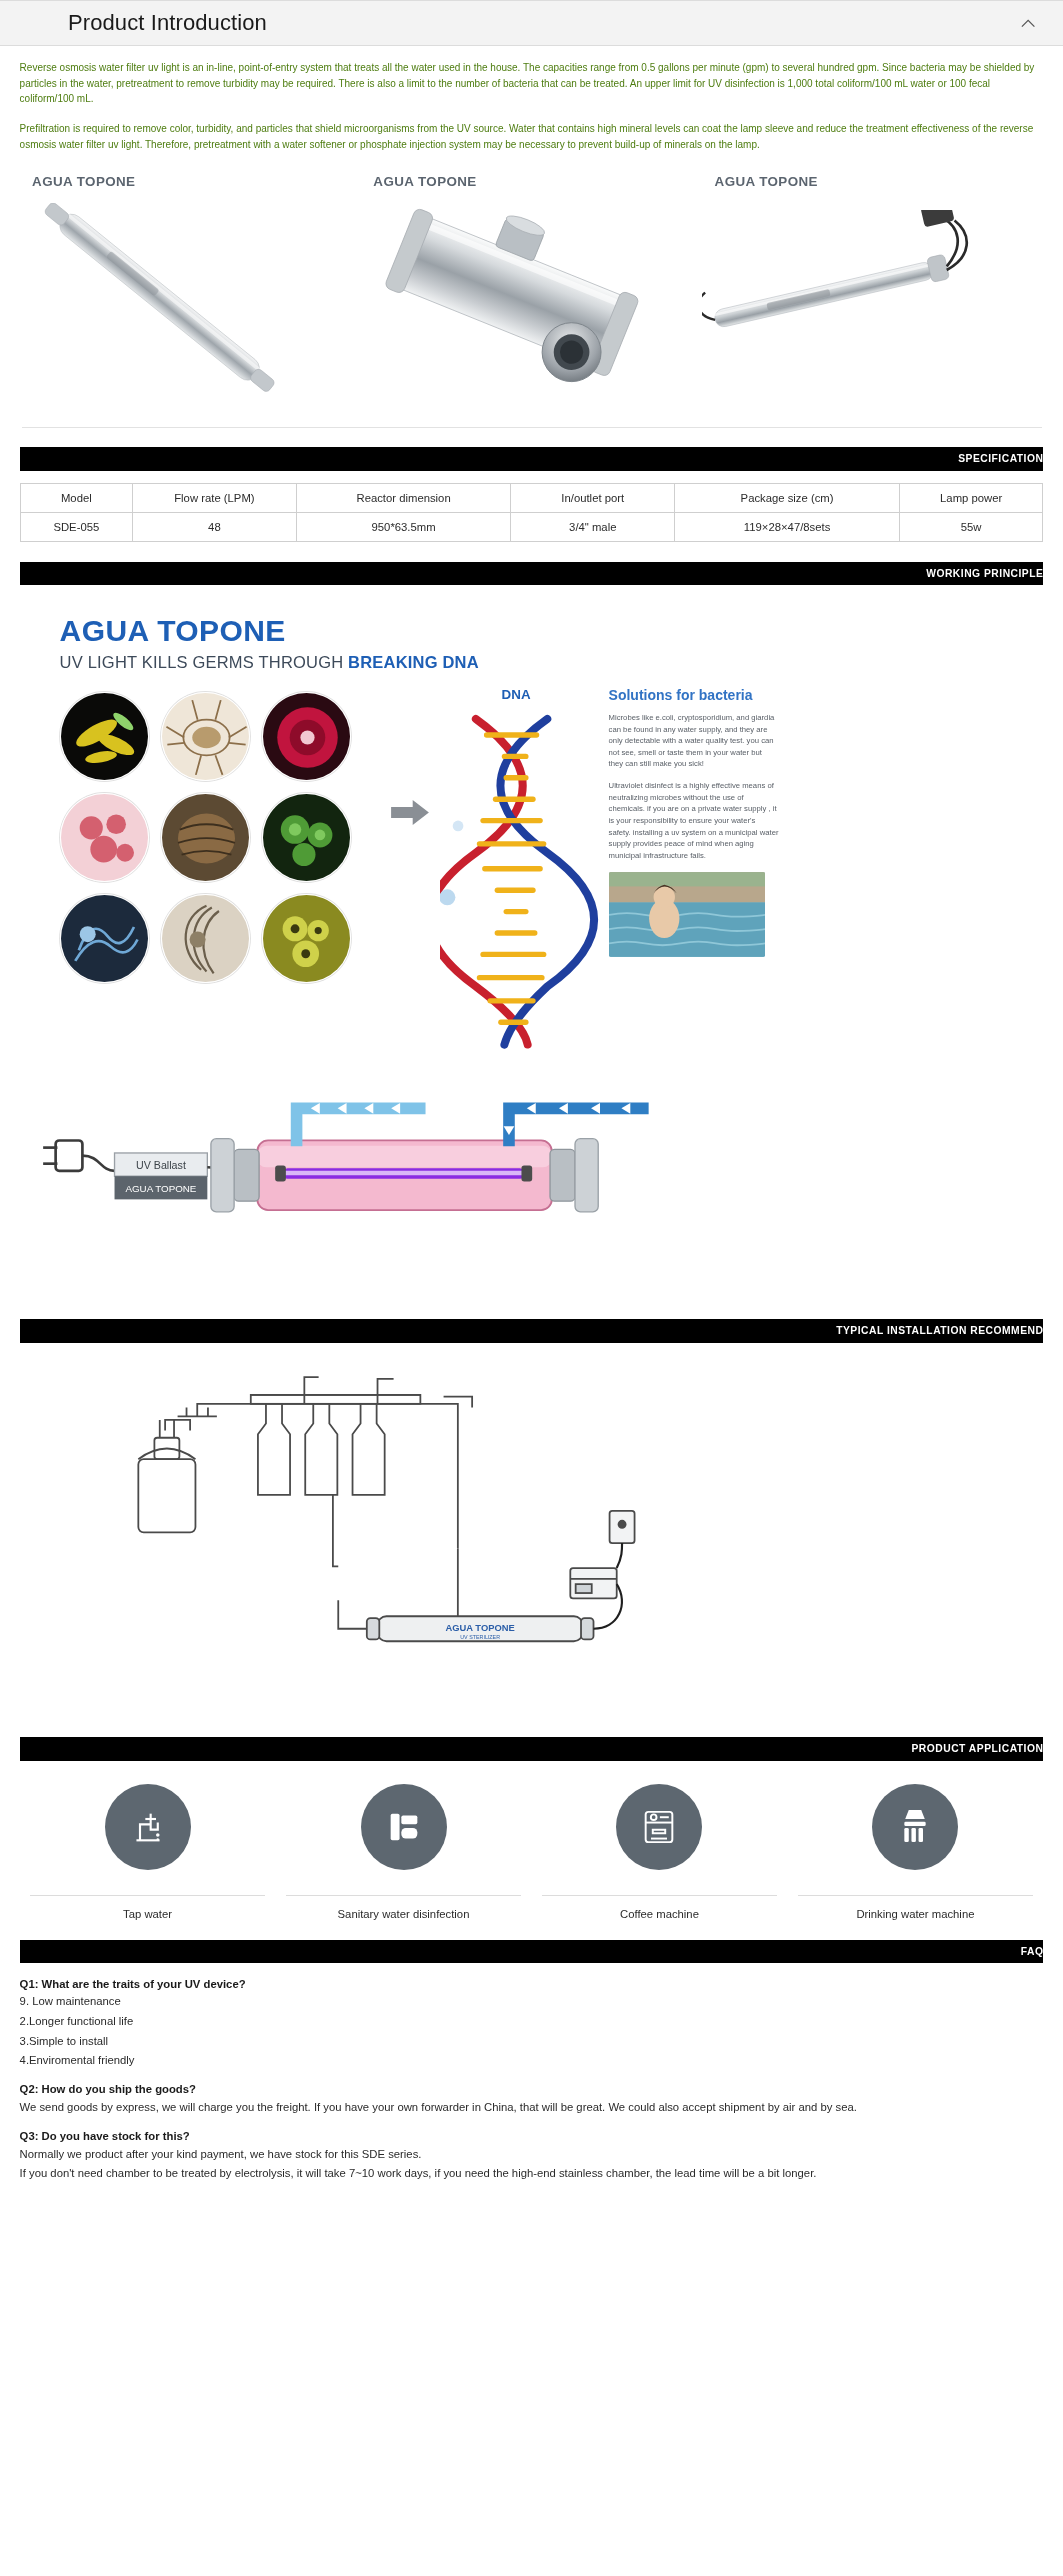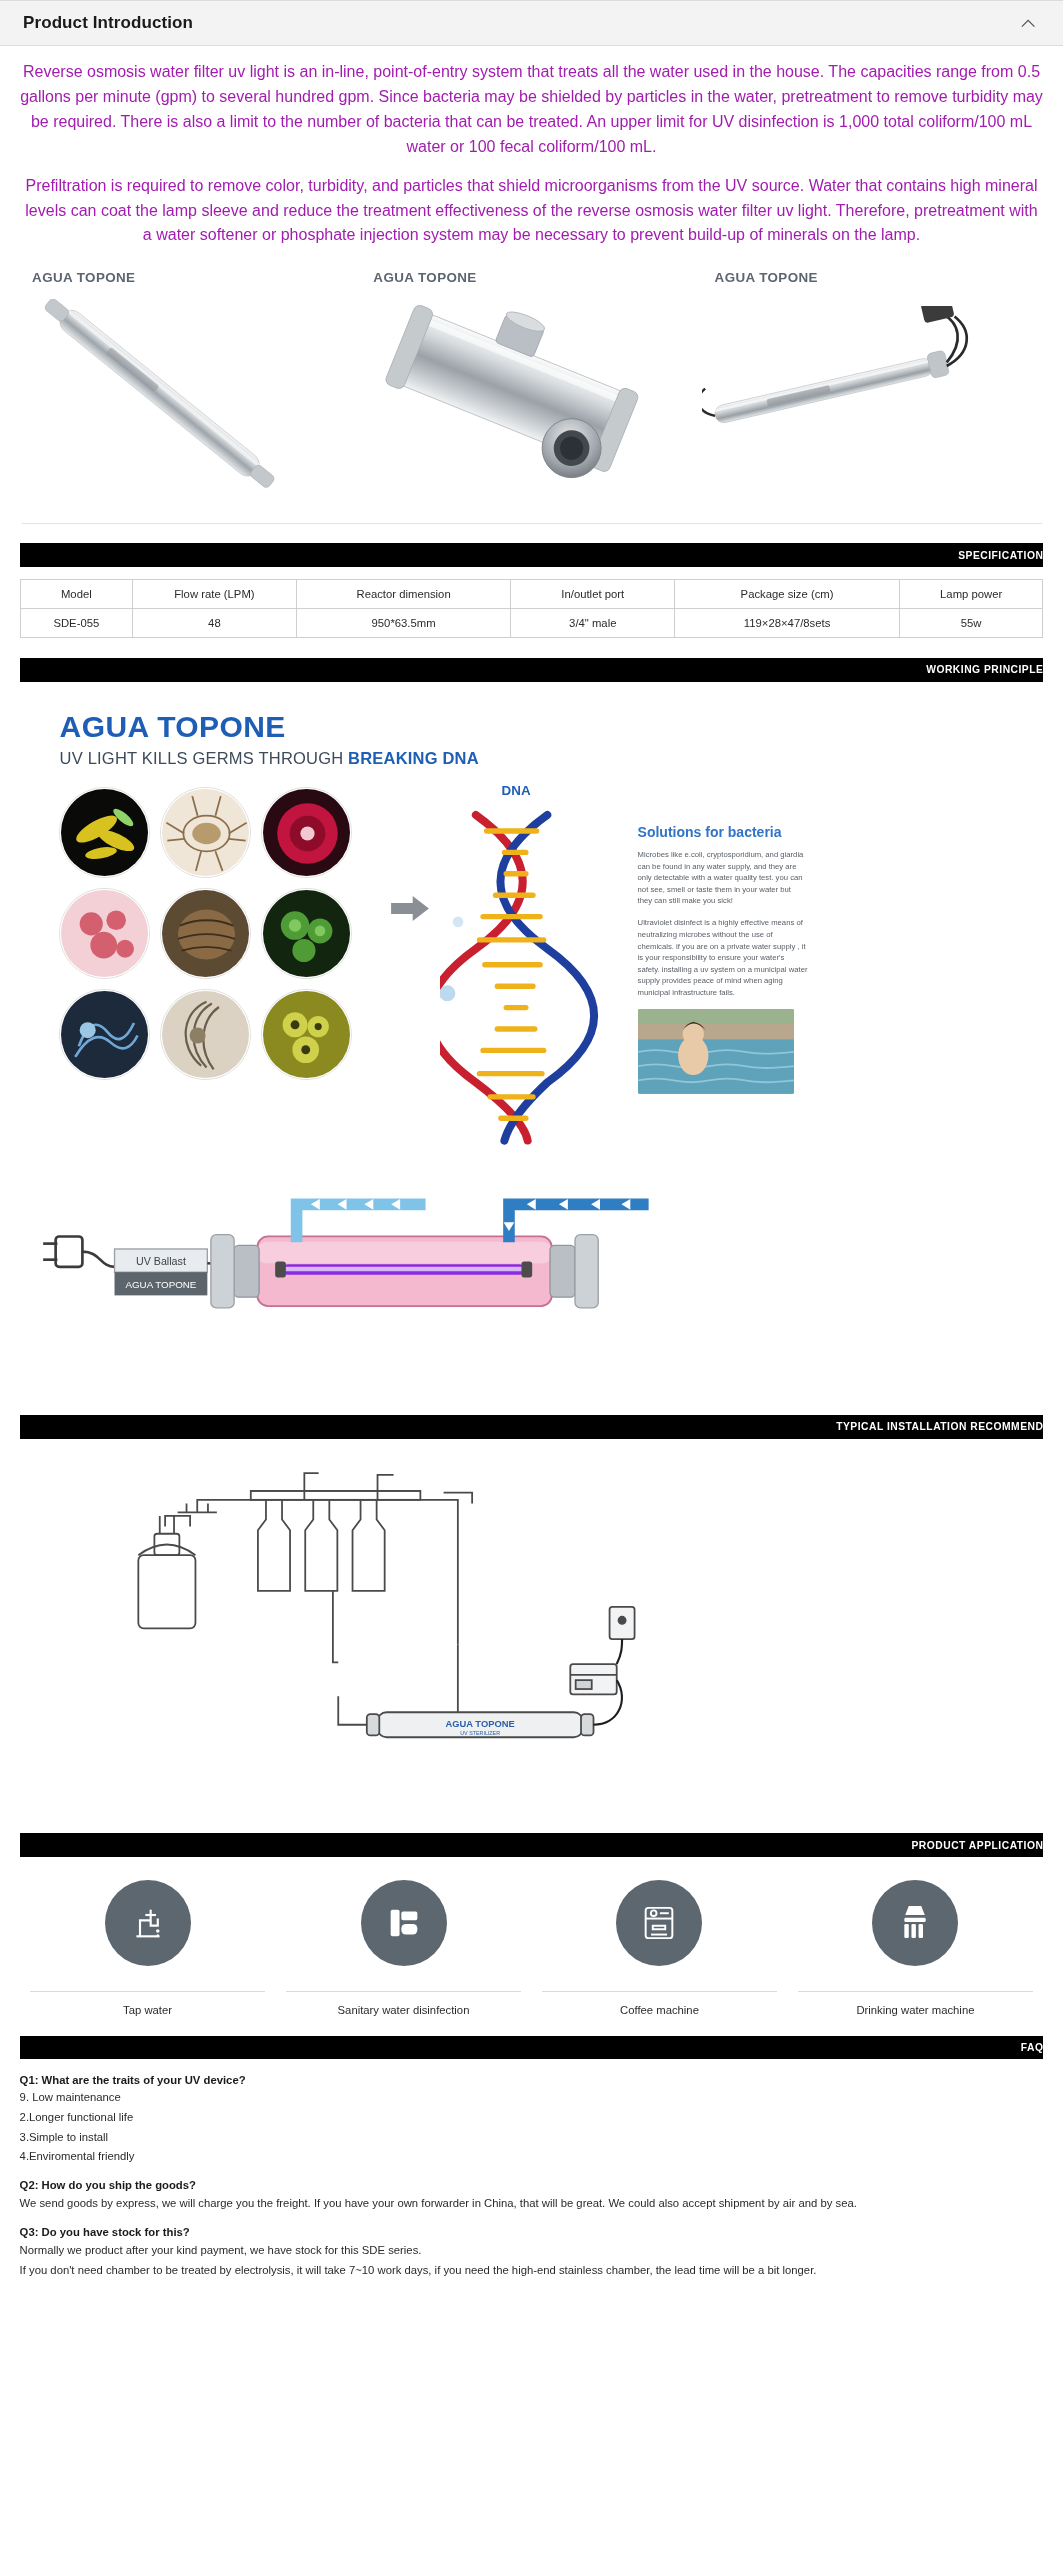--- a/index.html
+++ b/index.html
@@ -21,47 +21,47 @@
     height: 46px;
     background: #f3f3f3;
     border-top: 0.9px solid #dcdcdc;
     border-bottom: 0.9px solid #dcdcdc;
     display: flex;
     align-items: center;
     padding: 0 23px;
     position: relative;
   }
   .header-title {
-    font-size: 17px;
-    font-weight: bold;
+    font-size: 22px;
+    font-weight: normal;
     color: #1a1a1a;
     letter-spacing: 0.1px;
+    margin-left: 45px;
   }
   .chevron {
     position: absolute;
     right: 27px;
     top: 50%;
     transform: translateY(-50%);
     width: 16px; height: 16px;
     display: flex; align-items: center; justify-content: center;
     cursor: pointer;
   }
   .chevron svg { display: block; }
 
   
   .content { padding: 0 12.5px; }
   .intro {
     padding: 14.3px 7.1px 3.6px 7.1px;
   }
   .intro p {
     margin: 0 0 14.3px 0;
-    font-size: 16px;
+    font-size: 10px;
     line-height: 1.55;
-    color: #a21caf;
-    text-align: center;
+    color: #4d7c0f;
   }
 
   
   .product-row {
     display: flex;
     margin-top: 3.6px;
     padding: 0 7.1px;
     gap: 0;
   }
   .product-cell {
@@ -170,23 +170,22 @@
     font-weight: bold;
     color: #1e5fb5;
   }
   .dna-wrap {
     position: absolute;
     left: 420px; top: 112px;
     width: 161px; height: 339px;
   }
   .sol {
     position: absolute;
-    left: 618px; top: 89px;
+    left: 589px; top: 89px;
     width: 170px;
-    margin-top: 41px;
   }
   .sol h4 {
     margin: 0 0 9px 0;
     font-size: 14px;
     color: #3173c4;
     font-weight: bold;
   }
   .sol p {
     margin: 0 0 10.7px 0;
     font-size: 7.7px;

